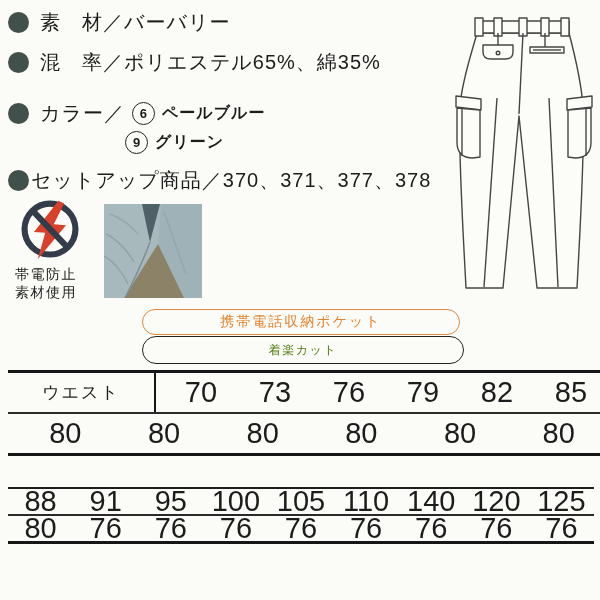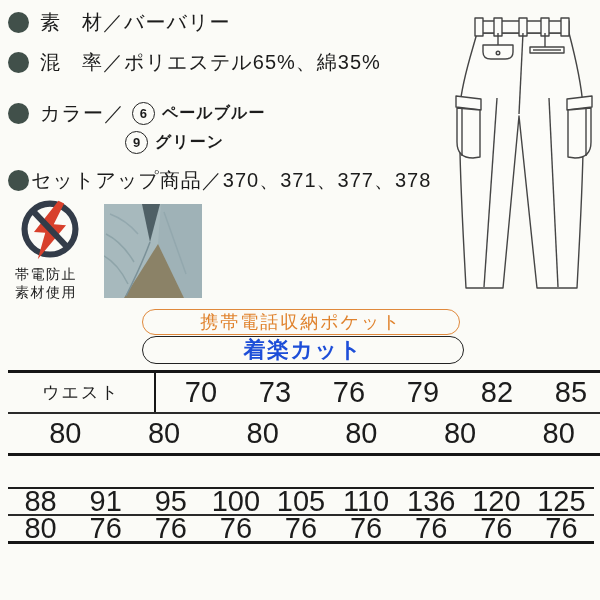--- a/index.html
+++ b/index.html
@@ -57,26 +57,26 @@
   .badge{
     position:absolute;
     display:flex;align-items:center;justify-content:center;
     border-radius:14px;
     background:#fbfbf7;
     white-space:nowrap;
   }
   .badge.phone{
     left:142px;top:309px;width:316px;height:24px;
     border:1.6px solid #e0893c;
-    color:#e0832e;font-size:18px;letter-spacing:2px;
+    color:#e0832e;font-size:14px;letter-spacing:2px;
   }
   .badge.kiraku{
     left:142px;top:336px;width:320px;height:26px;
     border:1.6px solid #222;
-    color:#1d4ed8;font-size:22px;font-weight:bold;letter-spacing:1.5px;
+    color:#4d7c0f;font-size:12px;font-weight:normal;letter-spacing:1.5px;
   }
 
   
   .t1{
     position:absolute;left:8px;top:370px;width:592px;
     border-top:3px solid #161616;
     border-bottom:3px solid #161616;
   }
   .t1-row{display:flex;height:39px;align-items:stretch;}
   .t1-row.second{border-top:2px solid #2a2a2a;}
@@ -235,21 +235,21 @@
 </div>
 
 <div class="t2">
   <div class="t2-row">
     <span class="t2-cell">88</span>
     <span class="t2-cell">91</span>
     <span class="t2-cell">95</span>
     <span class="t2-cell">100</span>
     <span class="t2-cell">105</span>
     <span class="t2-cell">110</span>
-    <span class="t2-cell">136</span>
+    <span class="t2-cell">140</span>
     <span class="t2-cell">120</span>
     <span class="t2-cell">125</span>
   </div>
   <div class="t2-row second">
     <span class="t2-cell">80</span>
     <span class="t2-cell">76</span>
     <span class="t2-cell">76</span>
     <span class="t2-cell">76</span>
     <span class="t2-cell">76</span>
     <span class="t2-cell">76</span>

